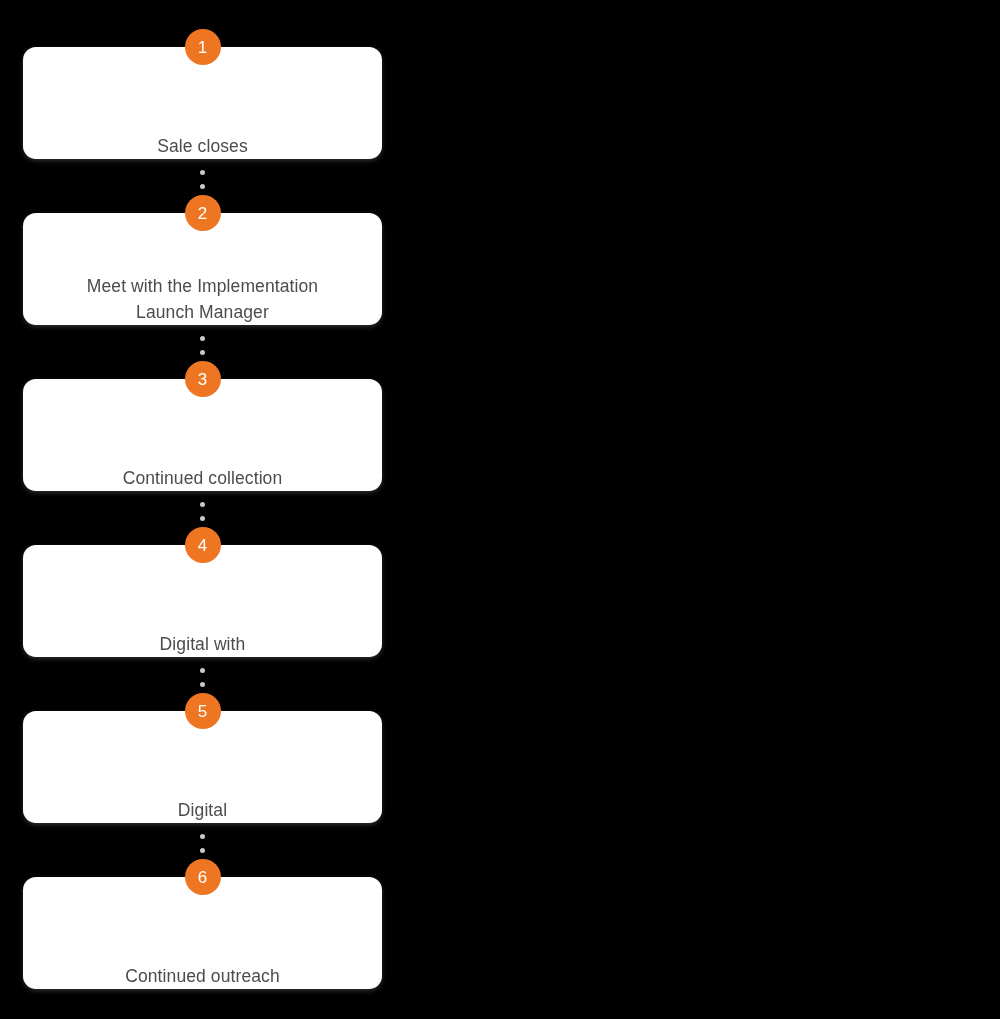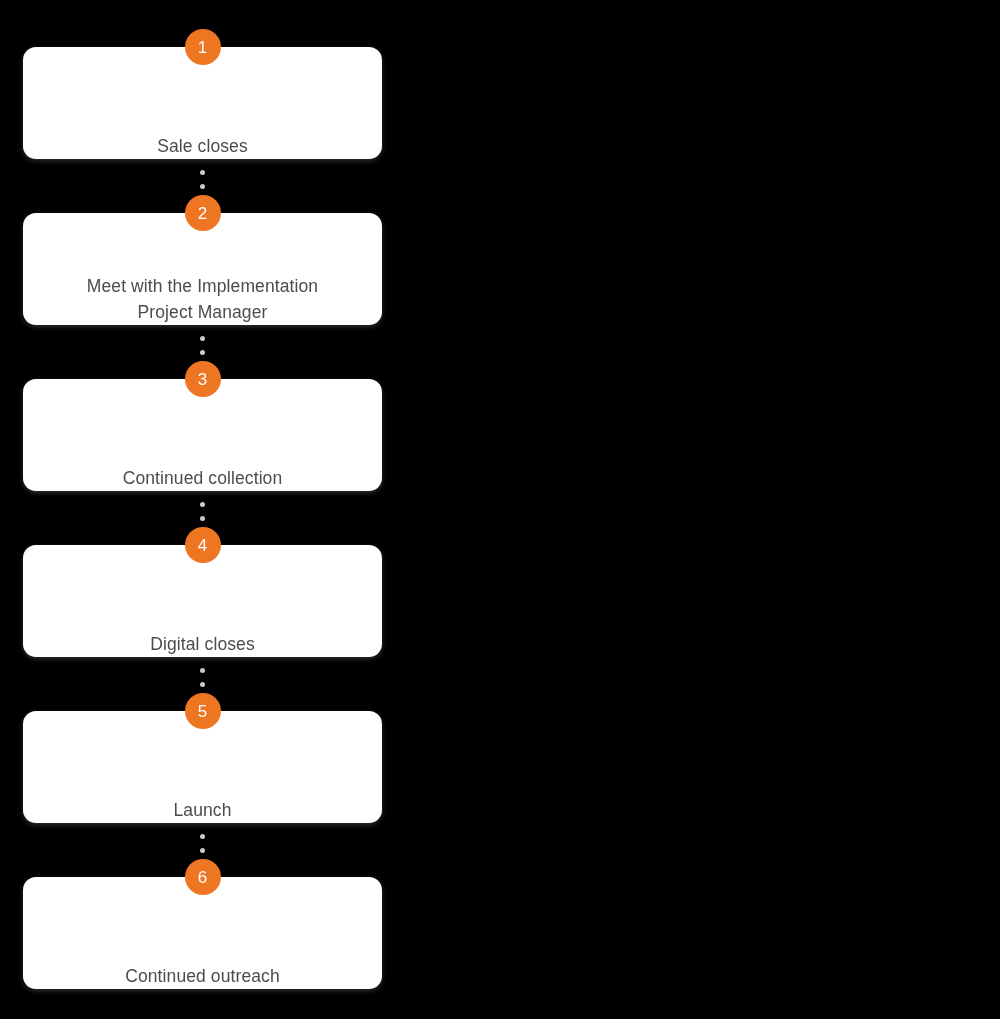--- a/index.html
+++ b/index.html
@@ -120,21 +120,21 @@
 
     <div class="connector">
       <span class="dot"></span>
       <span class="dot"></span>
       <span class="dot"></span>
     </div>
 
     <div class="step">
       <div class="card">
         <div class="card-label">Meet with the Implementation
-Project Manager</div>
+Launch Manager</div>
       </div>
       <div class="badge">2</div>
     </div>
 
     <div class="connector">
       <span class="dot"></span>
       <span class="dot"></span>
       <span class="dot"></span>
     </div>
 
@@ -146,34 +146,34 @@
     </div>
 
     <div class="connector">
       <span class="dot"></span>
       <span class="dot"></span>
       <span class="dot"></span>
     </div>
 
     <div class="step">
       <div class="card">
-        <div class="card-label">Digital closes</div>
+        <div class="card-label">Digital with</div>
       </div>
       <div class="badge">4</div>
     </div>
 
     <div class="connector">
       <span class="dot"></span>
       <span class="dot"></span>
       <span class="dot"></span>
     </div>
 
     <div class="step">
       <div class="card">
-        <div class="card-label">Launch</div>
+        <div class="card-label">Digital</div>
       </div>
       <div class="badge">5</div>
     </div>
 
     <div class="connector">
       <span class="dot"></span>
       <span class="dot"></span>
       <span class="dot"></span>
     </div>
 

